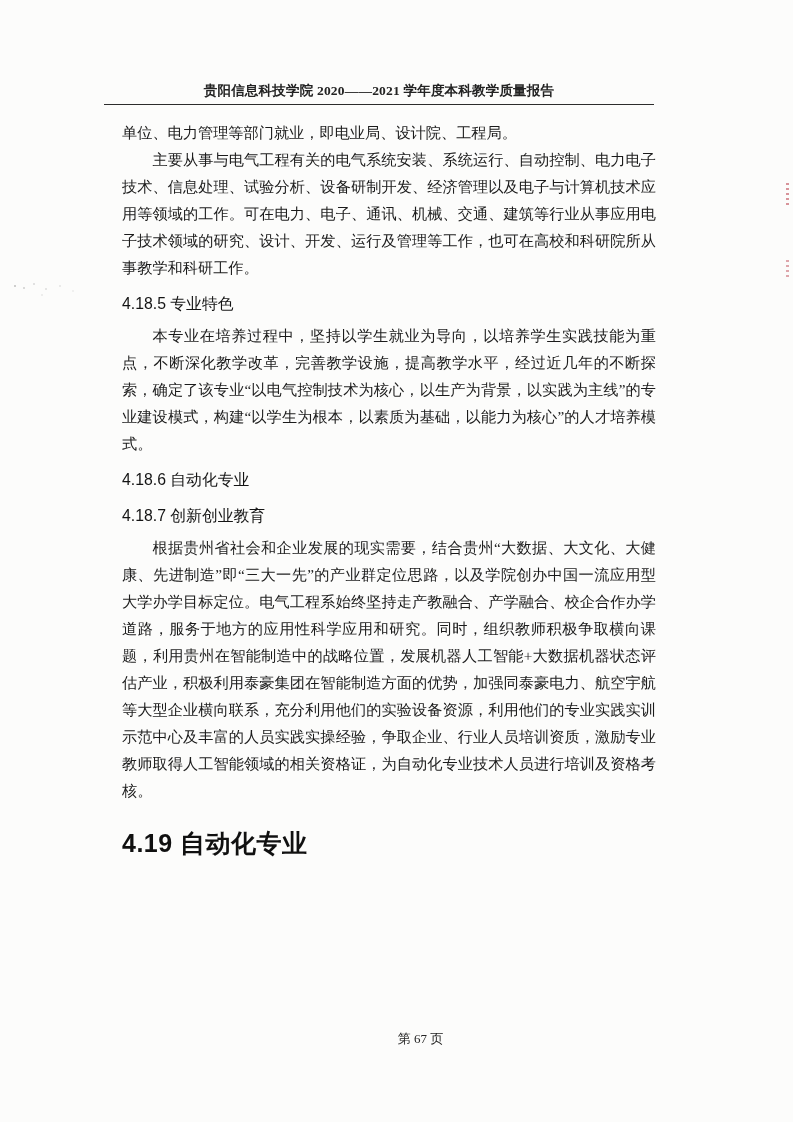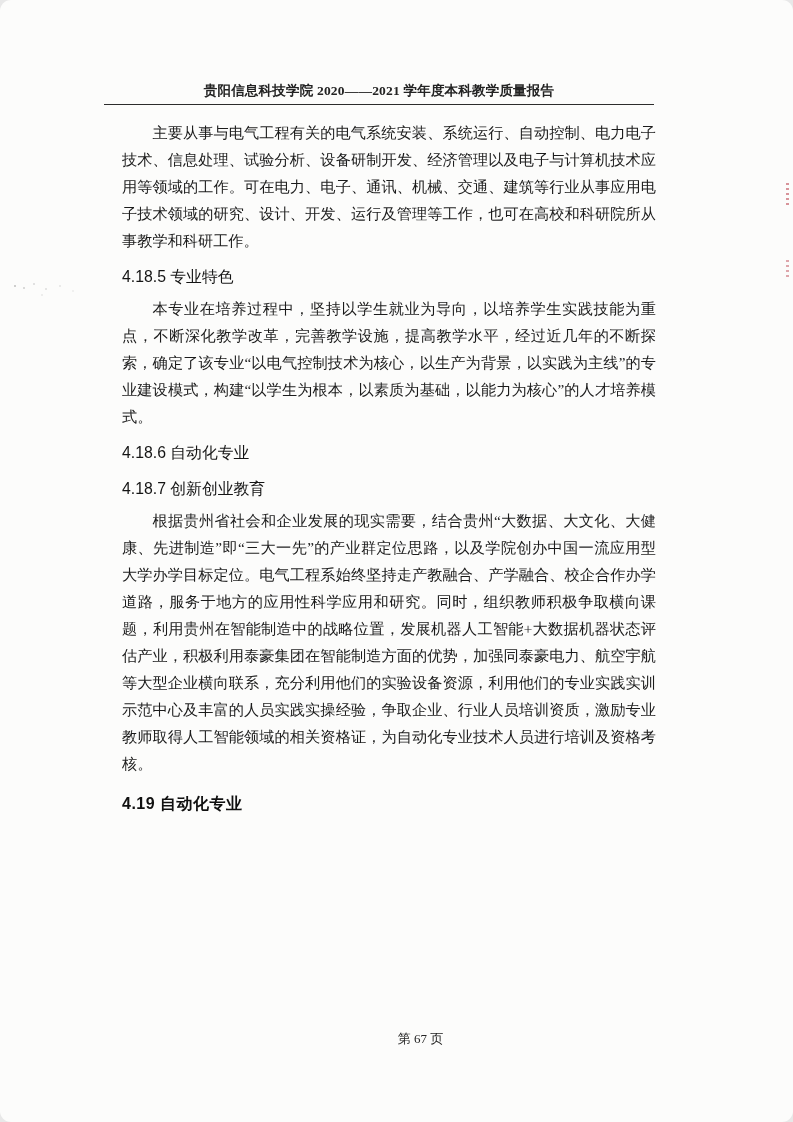--- a/index.html
+++ b/index.html
@@ -1,19 +1,19 @@
 <!DOCTYPE html>
 <html><head>
 <meta charset="utf-8">
 <style>
   html, body { margin:0; padding:0; background:#e8e8e8; }
   .page {
     position:relative; width:793px; height:1122px; margin:0 auto;
     background:#fcfcfb; overflow:hidden; box-sizing:border-box;
-    font-family:"Liberation Serif", serif; color:#1d1d1d;border-radius:11px;
+    font-family:"Liberation Serif", serif; color:#1d1d1d;
   }
   .header-title {
     position:absolute; top:82px; left:104px; width:550px;
     text-align:center; font-size:13.5px; font-weight:600; color:#232323;
     letter-spacing:0.2px; white-space:nowrap;
   }
   .header-rule {
     position:absolute; top:104px; left:104px; width:550px; height:0;
     border-top:1.7px solid #2c2c2c;
   }
@@ -23,22 +23,22 @@
     text-align:justify; text-justify:inter-ideograph;
   }
   .para { margin:0; text-indent:2em; }
   .para.no-indent { text-indent:0; }
   .sec-heading {
     margin:9px 0 5px 0; font-family:"Liberation Sans", sans-serif;
     font-weight:400; font-size:15.8px; line-height:27px; color:#141414;
     text-indent:0;
   }
   .major-heading {
-    margin:11px 0 7px 0; font-family:"Liberation Sans", sans-serif;
-    font-weight:700; font-size:16px; line-height:32px; color:#101010;
+    margin:23px 0 7px 0; font-family:"Liberation Sans", sans-serif;
+    font-weight:700; font-size:25px; line-height:32px; color:#101010;
     text-indent:0; letter-spacing:0.5px;
   }
   .footer {
     position:absolute; top:1030px; left:0; width:100%;
     text-align:center; font-size:13px; color:#242424;padding-left:24px;
   }
   
   .speckles {
     position:absolute; left:14px; top:285px; width:2px; height:2px;
     background:rgba(110,110,110,.32);
@@ -63,20 +63,21 @@
 </head>
 <body>
 
 <div class="page">
 
   <div class="header-title">贵阳信息科技学院 2020——2021 学年度本科教学质量报告</div>
   <div class="header-rule"></div>
 
   <div class="content">
 
+    <p class="para no-indent">单位、电力管理等部门就业，即电业局、设计院、工程局。</p>
 
     <p class="para">主要从事与电气工程有关的电气系统安装、系统运行、自动控制、电力电子技术、信息处理、试验分析、设备研制开发、经济管理以及电子与计算机技术应用等领域的工作。可在电力、电子、通讯、机械、交通、建筑等行业从事应用电子技术领域的研究、设计、开发、运行及管理等工作，也可在高校和科研院所从事教学和科研工作。</p>
 
     <h3 class="sec-heading">4.18.5 专业特色</h3>
     <p class="para">本专业在培养过程中，坚持以学生就业为导向，以培养学生实践技能为重点，不断深化教学改革，完善教学设施，提高教学水平，经过近几年的不断探索，确定了该专业“以电气控制技术为核心，以生产为背景，以实践为主线”的专业建设模式，构建“以学生为根本，以素质为基础，以能力为核心”的人才培养模式。</p>
 
     <h3 class="sec-heading">4.18.6 自动化专业</h3>
 
     <h3 class="sec-heading">4.18.7 创新创业教育</h3>
     <p class="para">根据贵州省社会和企业发展的现实需要，结合贵州“大数据、大文化、大健康、先进制造”即“三大一先”的产业群定位思路，以及学院创办中国一流应用型大学办学目标定位。电气工程系始终坚持走产教融合、产学融合、校企合作办学道路，服务于地方的应用性科学应用和研究。同时，组织教师积极争取横向课题，利用贵州在智能制造中的战略位置，发展机器人工智能+大数据机器状态评估产业，积极利用泰豪集团在智能制造方面的优势，加强同泰豪电力、航空宇航等大型企业横向联系，充分利用他们的实验设备资源，利用他们的专业实践实训示范中心及丰富的人员实践实操经验，争取企业、行业人员培训资质，激励专业教师取得人工智能领域的相关资格证，为自动化专业技术人员进行培训及资格考核。</p>

